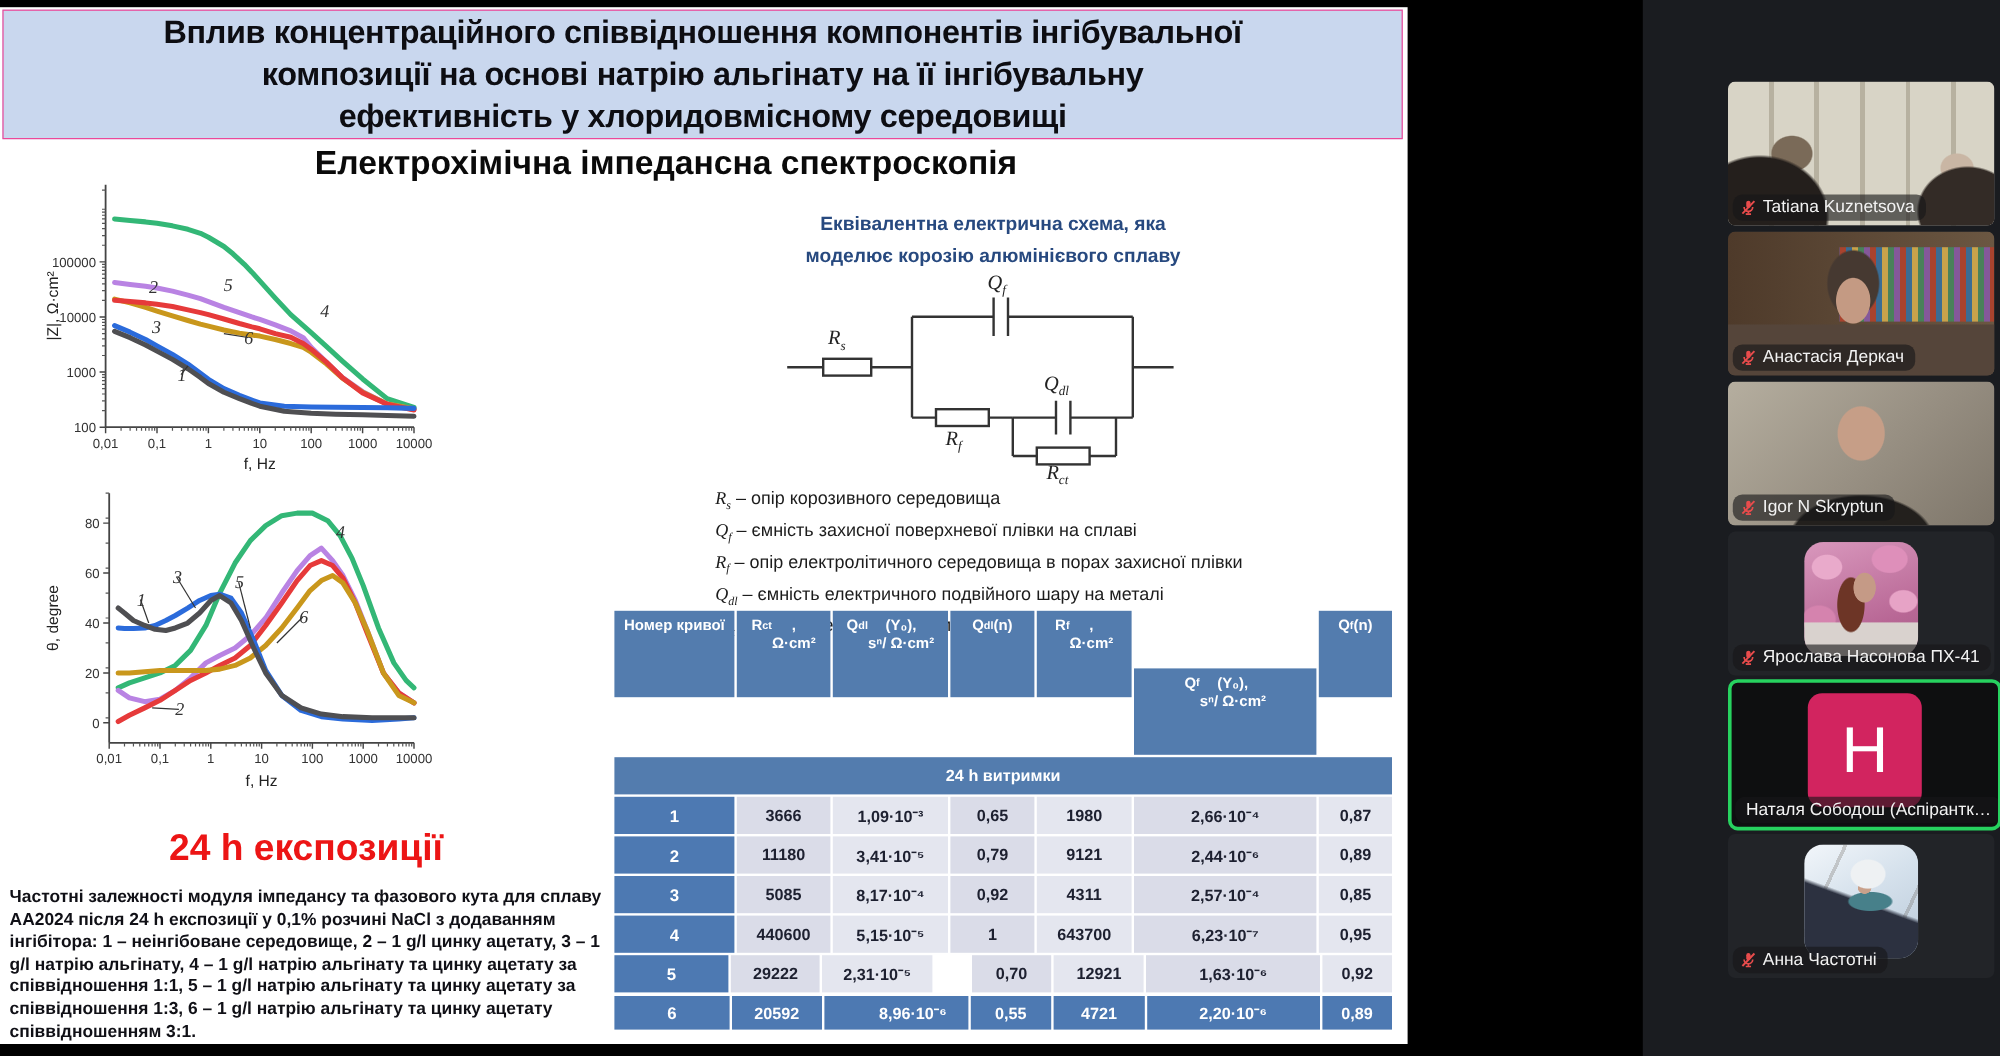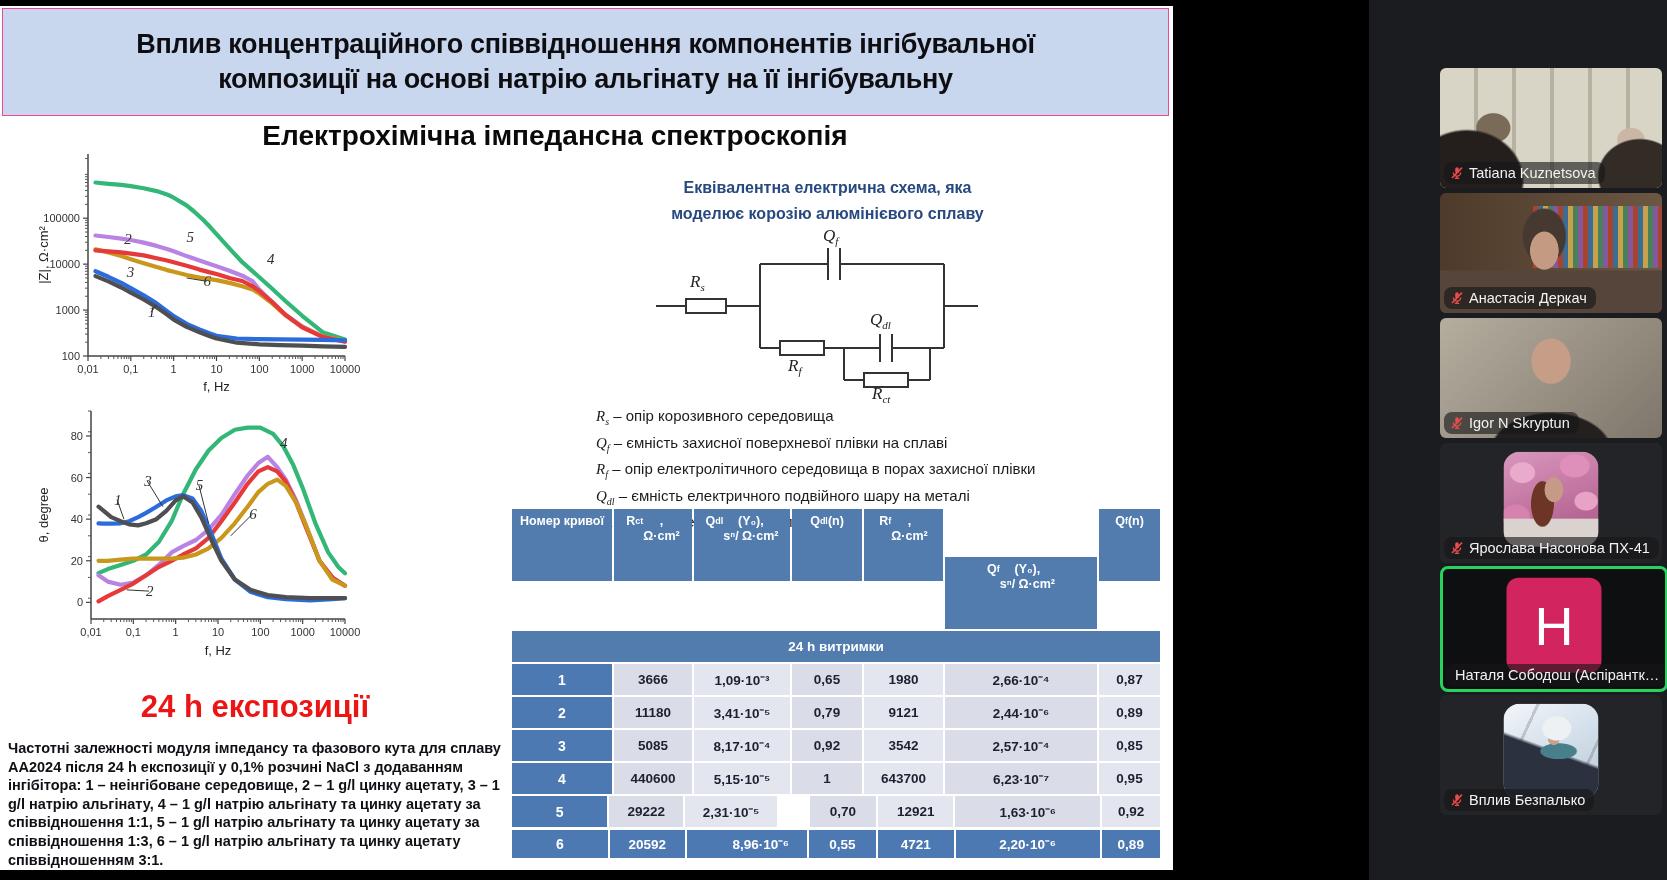--- a/index.html
+++ b/index.html
@@ -97,20 +97,21 @@
 <body>
 
 <div id="stage">
 
   <div id="screenshare">
     <div id="slide">
 
       <div class="title-box">
         <div class="title-line">Вплив концентраційного співвідношення компонентів інгібувальної</div>
         <div class="title-line">композиції на основі натрію альгінату на її інгібувальну</div>
+        <div class="title-line">ефективність у хлоридовмісному середовищі</div>
       </div>
 
       <div class="subtitle">Електрохімічна імпедансна спектроскопія</div>
 
       <div id="chart1"><svg width="330" height="255" viewBox="0 0 330 255">
             <line x1="52" y1="8" x2="52" y2="210" stroke="#444" stroke-width="1.5"></line>
             <line x1="52" y1="210" x2="309" y2="210" stroke="#444" stroke-width="1.5"></line>
             <line x1="52" y1="210" x2="52" y2="215" stroke="#444" stroke-width="1.2"></line>
             <text x="52" y="227" text-anchor="middle" font-size="11" fill="#333">0,01</text>
             <line x1="94.83333333333333" y1="210" x2="94.83333333333333" y2="215" stroke="#444" stroke-width="1.2"></line>
@@ -416,21 +417,21 @@
             <div class="t-cell " style="width: 70px; background: rgb(218, 220, 232); height: 31px;">0,79</div>
             <div class="t-cell " style="width: 79px; background: rgb(228, 230, 239); height: 31px;">9121</div>
             <div class="t-cell " style="width: 152px; background: rgb(218, 220, 232); height: 31px;">2,44·10⁻⁶</div>
             <div class="t-cell " style="width: 61px; background: rgb(228, 230, 239); height: 31px;">0,89</div>
           </div>
           <div class="t-row ">
             <div class="t-cell t-num" style="width: 100px; height: 31px;">3</div>
             <div class="t-cell " style="width: 78px; background: rgb(218, 220, 232); height: 31px;">5085</div>
             <div class="t-cell " style="width: 96px; background: rgb(228, 230, 239); height: 31px;">8,17·10⁻⁴</div>
             <div class="t-cell " style="width: 70px; background: rgb(218, 220, 232); height: 31px;">0,92</div>
-            <div class="t-cell " style="width: 79px; background: rgb(228, 230, 239); height: 31px;">3542</div>
+            <div class="t-cell " style="width: 79px; background: rgb(228, 230, 239); height: 31px;">4311</div>
             <div class="t-cell " style="width: 152px; background: rgb(218, 220, 232); height: 31px;">2,57·10⁻⁴</div>
             <div class="t-cell " style="width: 61px; background: rgb(228, 230, 239); height: 31px;">0,85</div>
           </div>
           <div class="t-row ">
             <div class="t-cell t-num" style="width: 100px; height: 31px;">4</div>
             <div class="t-cell " style="width: 78px; background: rgb(218, 220, 232); height: 31px;">440600</div>
             <div class="t-cell " style="width: 96px; background: rgb(228, 230, 239); height: 31px;">5,15·10⁻⁵</div>
             <div class="t-cell " style="width: 70px; background: rgb(218, 220, 232); height: 31px;">1</div>
             <div class="t-cell " style="width: 79px; background: rgb(228, 230, 239); height: 31px;">643700</div>
             <div class="t-cell " style="width: 152px; background: rgb(218, 220, 232); height: 31px;">6,23·10⁻⁷</div>
@@ -545,18 +546,18 @@
       <div class="name-pill">
         <svg class="mic" width="14" height="14" viewBox="0 0 14 14">
           <g stroke="#e84c4c" stroke-width="1.4" fill="none">
             <rect x="5.2" y="1.2" width="3.6" height="6.2" rx="1.8" fill="#e84c4c" stroke="none"></rect>
             <path d="M3.4 6.5a3.6 3.6 0 0 0 7.2 0"></path>
               <line x1="7" y1="10.2" x2="7" y2="12"></line>
               <line x1="4.8" y1="12.4" x2="9.2" y2="12.4"></line>
             <line x1="2" y1="12" x2="12" y2="1.6" stroke-width="1.6"></line>
           </g>
         </svg>
-        <span>Вплив Безпалько</span>
+        <span>Анна Частотні</span>
       </div>
     </div>
 
   </div>
 </div>
 
 </body></html>

